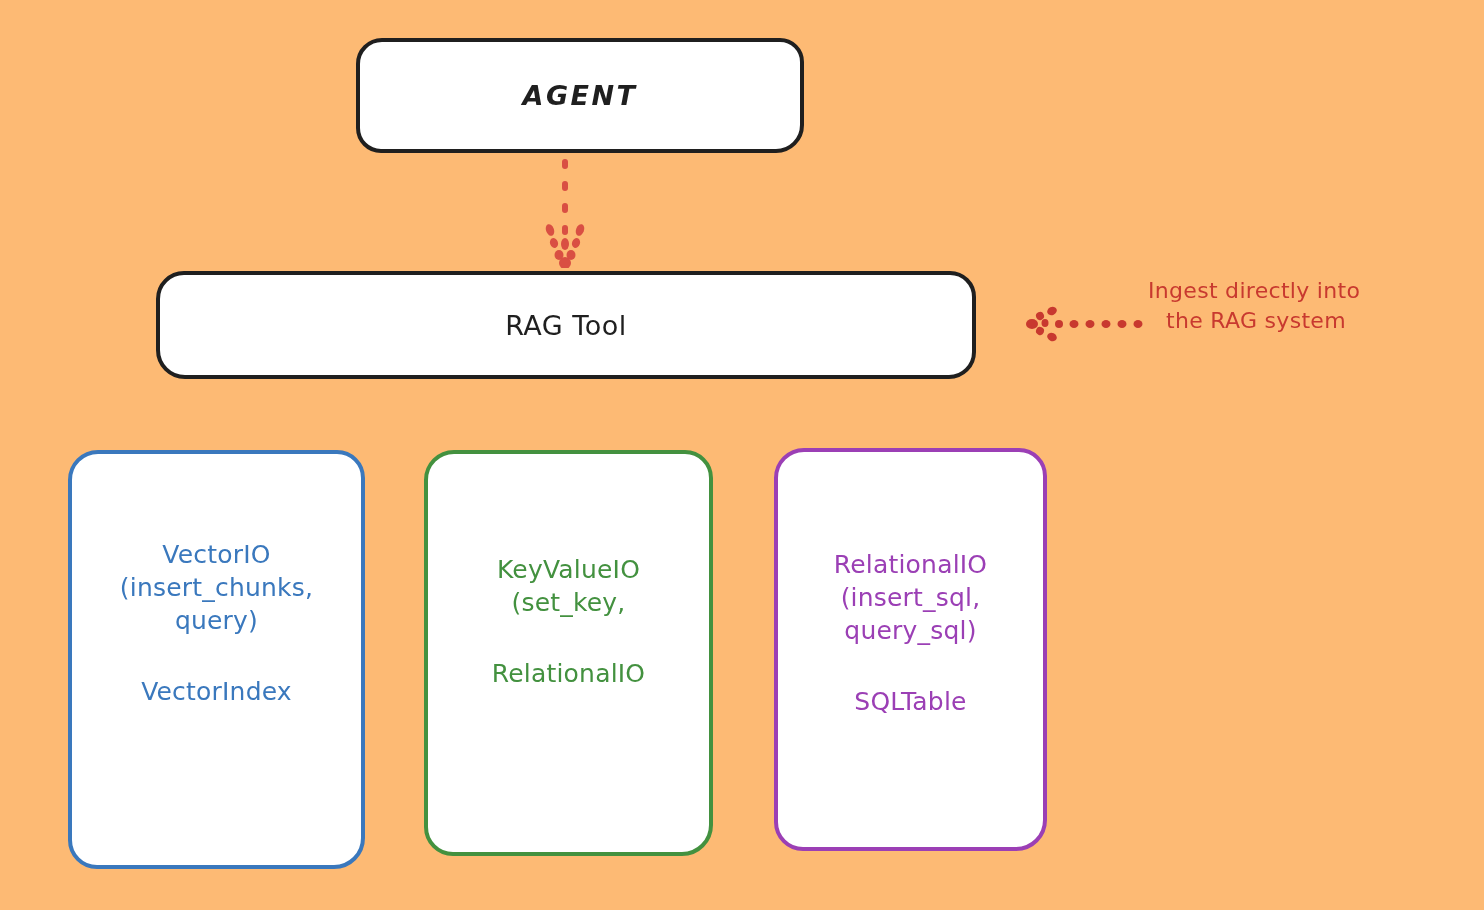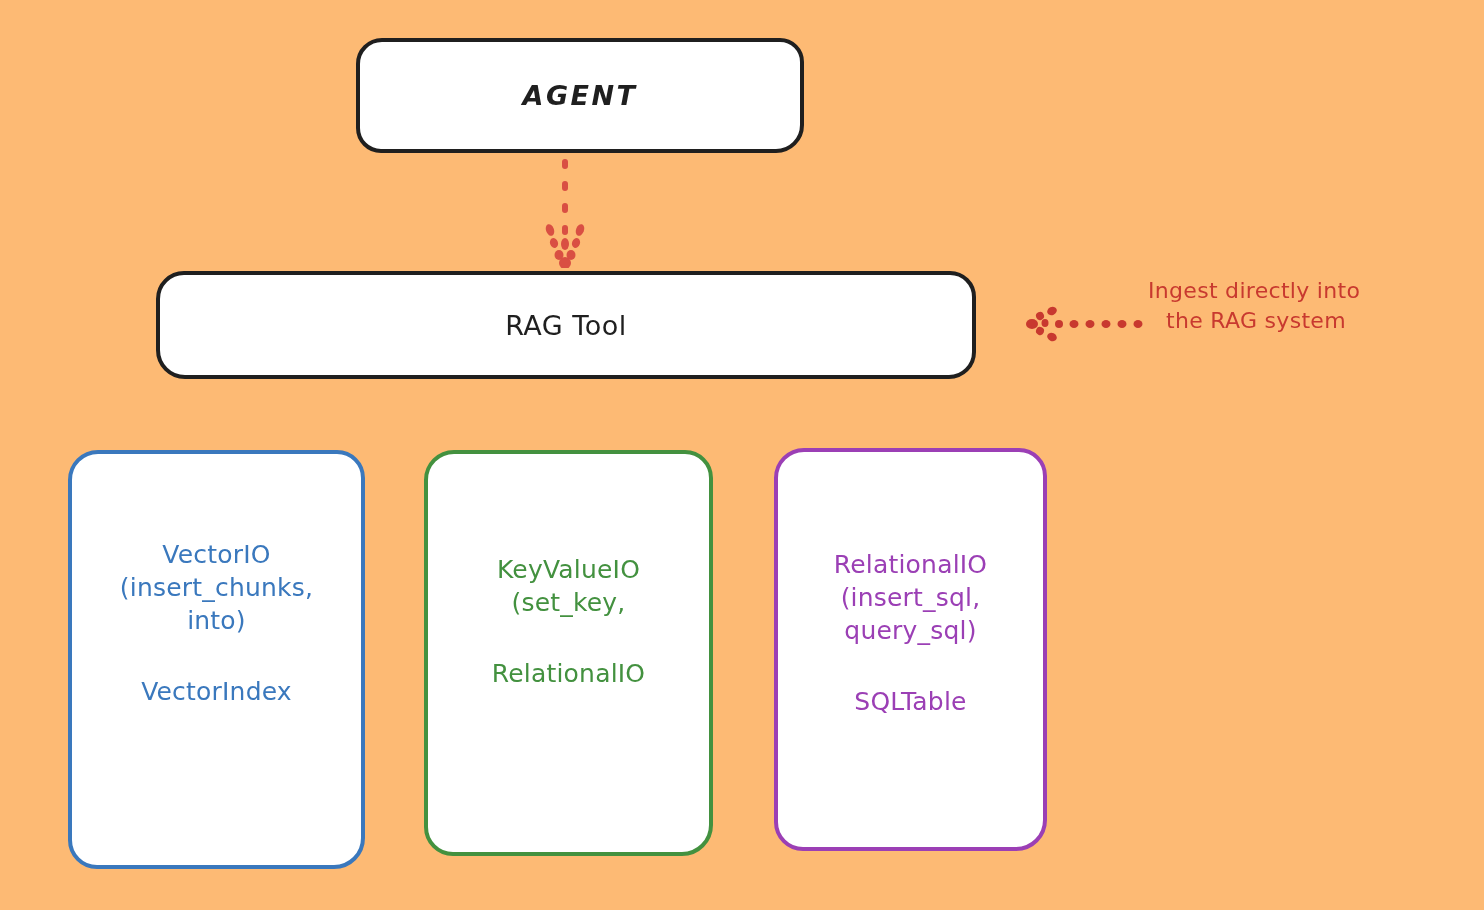--- a/index.html
+++ b/index.html
@@ -196,21 +196,21 @@
 
   <div id="ingest-note">
     <span>Ingest directly into</span>
     <span class="note-line-2">the RAG system</span>
   </div>
 
   <div class="node provider" id="vector-box">
     <div class="api-line">
       <div>VectorIO</div>
       <div>(insert_chunks,</div>
-      <div>into)</div>
+      <div>query)</div>
     </div>
     <div class="index-line">VectorIndex</div>
   </div>
 
   <div class="node provider" id="keyvalue-box">
     <div class="api-line">
       <div>KeyValueIO</div>
       <div>(set_key,</div>
     </div>
     <div class="index-line">RelationalIO</div>

